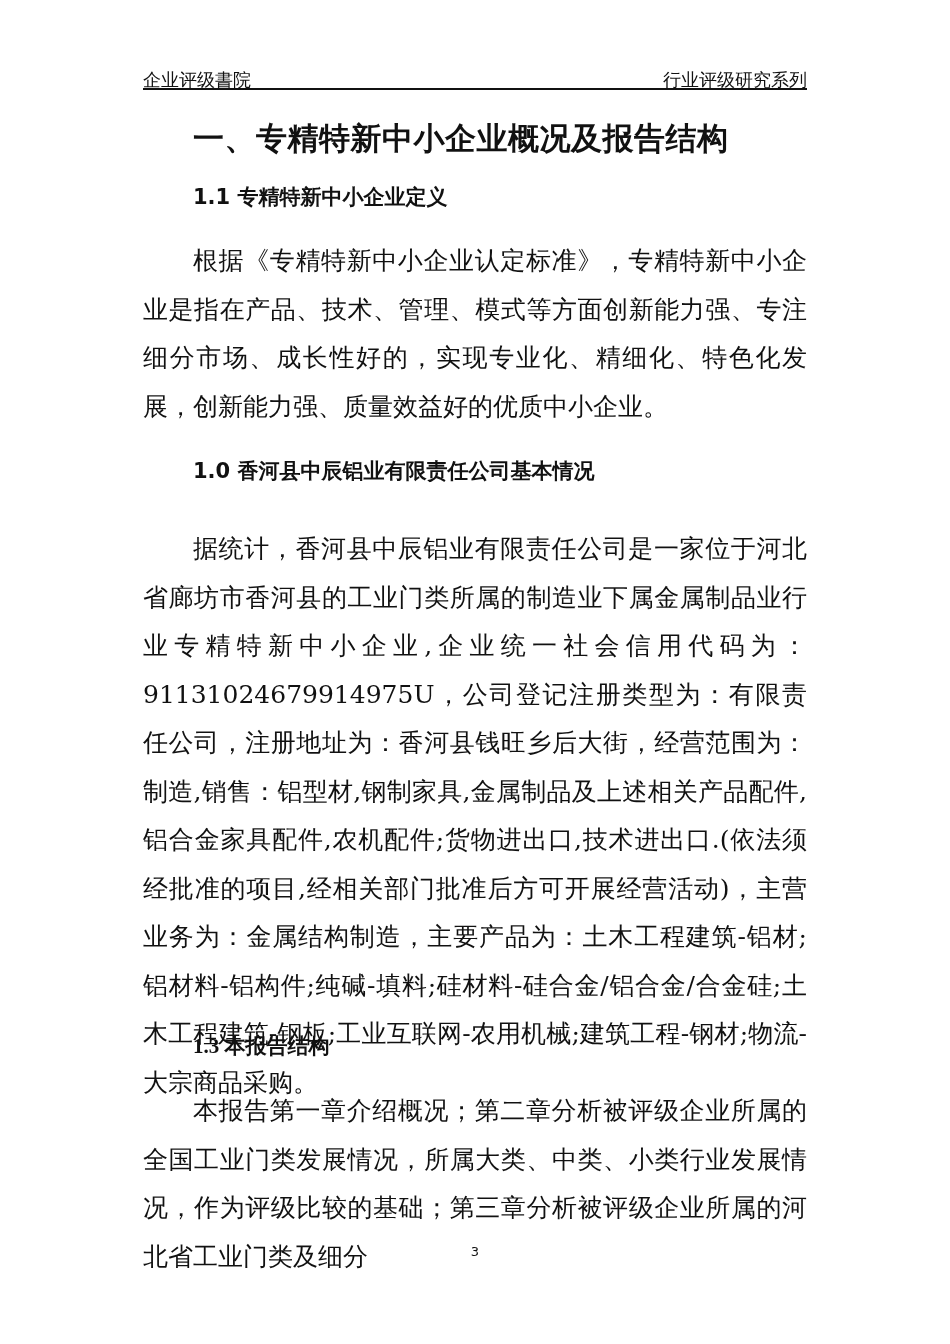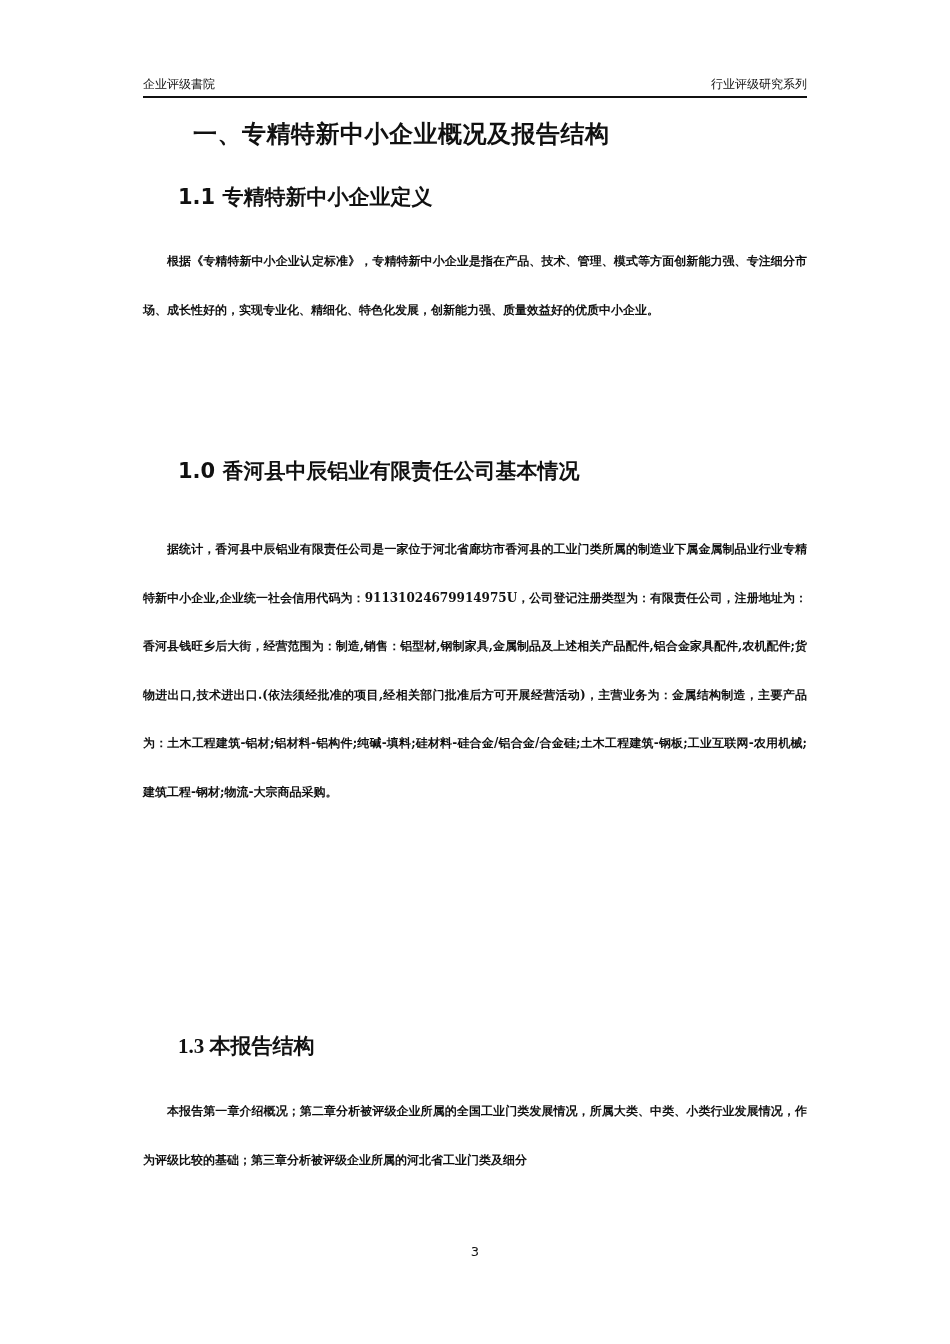--- a/index.html
+++ b/index.html
@@ -1,40 +1,40 @@
 <!DOCTYPE html>
 <html><head>
 <meta charset="utf-8">
 <style>
   html, body { margin: 0; padding: 0; background: #ffffff; }
   body {
     width: 950px; height: 1344px; position: relative; overflow: hidden;
     font-family: "DejaVu Serif", "Liberation Serif", serif; color: #111;
   }
   .header {
-    position: absolute; left: 143px; right: 143px; top: 74px;
+    position: absolute; left: 143px; right: 143px; top: 66px;
     height: 22px; border-bottom: 2px solid #111;
-    font-family: Liberation Mono, monospace; font-size: 12px;
+    font-family: Liberation Mono, monospace; font-size: 18px;
   }
   .header .left { position: absolute; left: 0; top: 2px; }
   .header .right { position: absolute; right: 0; top: 2px; margin-left: 44px; }
   .h1 {
     position: absolute; left: 193px; top: 118px;
-    font-size: 24px; font-weight: bold; letter-spacing: 0.5px;
+    font-size: 31px; font-weight: bold; letter-spacing: 0.5px;
     font-family: "DejaVu Sans", "Liberation Sans", sans-serif;
   }
   .h2 {
-    position: absolute; left: 178px;
+    position: absolute; left: 193px;
     font-size: 21px; font-weight: bold;
     font-family: "DejaVu Sans", "Liberation Sans", sans-serif;
   }
   .para {
     position: absolute; left: 143px; width: 664px;
-    font-size: 12px; line-height: 48.5px;
-    text-align: justify; text-indent: 2em; font-weight: bold;
+    font-size: 25px; line-height: 48.5px;
+    text-align: justify; text-indent: 2em;
   }
   .footer {
     position: absolute; left: 0; right: 0; top: 1244px; text-align: center;
     font-size: 13px; font-family: "DejaVu Sans", "Liberation Sans", sans-serif;
   }
 </style>
 </head>
 <body>
 
 <div class="header">

